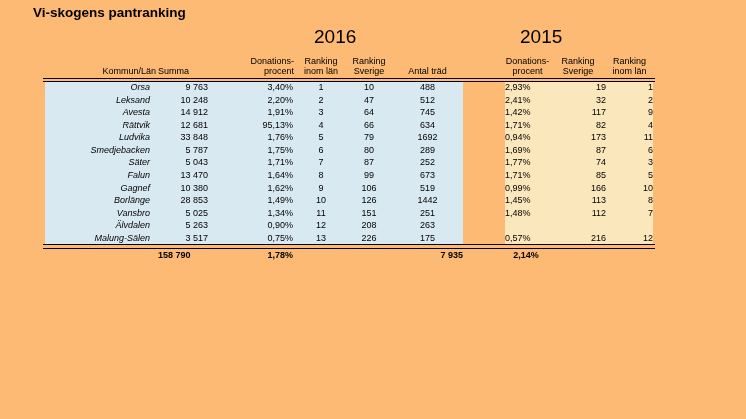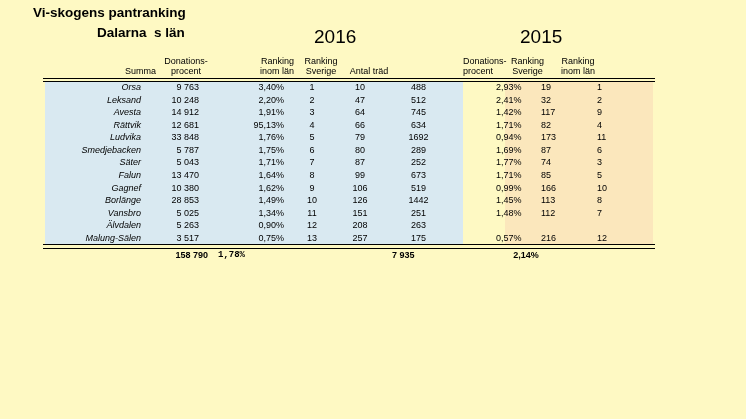--- a/index.html
+++ b/index.html
@@ -1,19 +1,19 @@
 <!DOCTYPE html>
 <html><head>
 <meta charset="utf-8">
 <style>
   html,body{margin:0;padding:0;background:#ffffff;}
   .sheet{
     position:relative;
     width:746px;height:419px;
-    background:#fef9c3;
+    background:#fdba74;
     font-family:"Liberation Sans", sans-serif;
     color:#000;
     overflow:hidden;
     --cols:113px 60px 78px 50px 46px 71px 42px 45px 56px 47px;
   }
   .report-title{
     position:absolute;left:33px;top:5px;
     font-size:13.5px;font-weight:bold;white-space:pre;
   }
   .report-subtitle{
@@ -26,69 +26,69 @@
 
   .header-row{
     position:absolute;left:45px;top:44px;width:608px;height:34px;
     display:grid;grid-template-columns:var(--cols);align-items:end;
   }
   .hcell{
     font-size:9px;font-weight:normal;line-height:9.5px;
     white-space:pre-line;padding-bottom:2px;
   }
   .hcell:nth-child(1){text-align:right;padding-right:2px;}
-  .hcell:nth-child(2){text-align:center;padding-right:4px;}
+  .hcell:nth-child(2){text-align:left;padding-right:4px;}
   .hcell:nth-child(3){text-align:right;padding-right:2px;}
   .hcell:nth-child(4),.hcell:nth-child(5),.hcell:nth-child(6),
   .hcell:nth-child(8),.hcell:nth-child(9),.hcell:nth-child(10){text-align:center;}
 
   .band{position:absolute;top:81px;height:163px;}
   .band-blue{left:45px;width:418px;}
   .band-orange{left:505px;width:148px;}
 
   .rule{position:absolute;left:43px;width:612px;border-top:1px solid #000;border-bottom:1px solid #000;}
   .rule-header{top:78px;height:2px;}
   .rule-bottom{top:244px;height:3px;}
 
-  .tbody{position:absolute;left:36px;top:81px;width:484px;}
+  .tbody{position:absolute;left:45px;top:81px;width:484px;}
   .trow{
     display:grid;grid-template-columns:var(--cols);
     height:12.54px;align-items:center;font-size:9px;line-height:10px;
   }
   .trow .c1{font-style:italic;text-align:right;padding-right:8px;}
   .trow .c2{text-align:right;padding-right:10px;}
   .trow .c3{text-align:right;padding-right:3px;}
   .trow .c4,.trow .c5,.trow .c6{text-align:center;}
   .trow .c8{text-align:left;padding-right:3px;}
-  .trow .c9,.trow .c10{text-align:left;}
+  .trow .c9,.trow .c10{text-align:right;}
 
   .totals-row{
     position:absolute;left:45px;top:248px;width:608px;height:14px;
     display:grid;grid-template-columns:var(--cols);
     align-items:center;font-size:9px;font-weight:bold;
   }
-  .totals-row .c2{text-align:right;padding-right:10px;}
-  .totals-row .c3{padding-right:3px;font-family:Liberation Mono, monospace;}
-  .totals-row .c6{text-align:left;}
+  .totals-row .c2{text-align:left;padding-right:10px;}
+  .totals-row .c3{text-align:right;padding-right:3px;}
+  .totals-row .c6{text-align:right;}
   .totals-row .c8{text-align:center;padding-right:3px;}
 </style>
 </head>
 <body>
 
 <div class="sheet">
 
   <div class="report-title">Vi-skogens pantranking</div>
-  <div class="report-subtitle">Dalarna  s län</div>
   <div class="year-label year-2016">2016</div>
   <div class="year-label year-2015">2015</div>
 
   <div class="band band-blue" id="band2016" style="background: rgb(217, 233, 241);"></div>
   <div class="band band-orange" id="band2015" style="background: rgb(251, 231, 188);"></div>
 
   <div class="header-row">
+    <div class="hcell">Kommun/Län</div>
     <div class="hcell">Summa</div>
     <div class="hcell">Donations-
 procent</div>
     <div class="hcell">Ranking
 inom län</div>
     <div class="hcell">Ranking
 Sverige</div>
     <div class="hcell">Antal träd</div>
     <div class="hcell"></div>
     <div class="hcell">Donations-
@@ -244,21 +244,21 @@
         <div class="c7"></div>
         <div class="c8"></div>
         <div class="c9"></div>
         <div class="c10"></div>
       </div>
       <div class="trow">
         <div class="c1">Malung-Sälen</div>
         <div class="c2">3 517</div>
         <div class="c3">0,75%</div>
         <div class="c4">13</div>
-        <div class="c5">257</div>
+        <div class="c5">226</div>
         <div class="c6">175</div>
         <div class="c7"></div>
         <div class="c8">0,57%</div>
         <div class="c9">216</div>
         <div class="c10">12</div>
       </div>
     </div>
 
   <div class="rule rule-bottom"></div>
 

